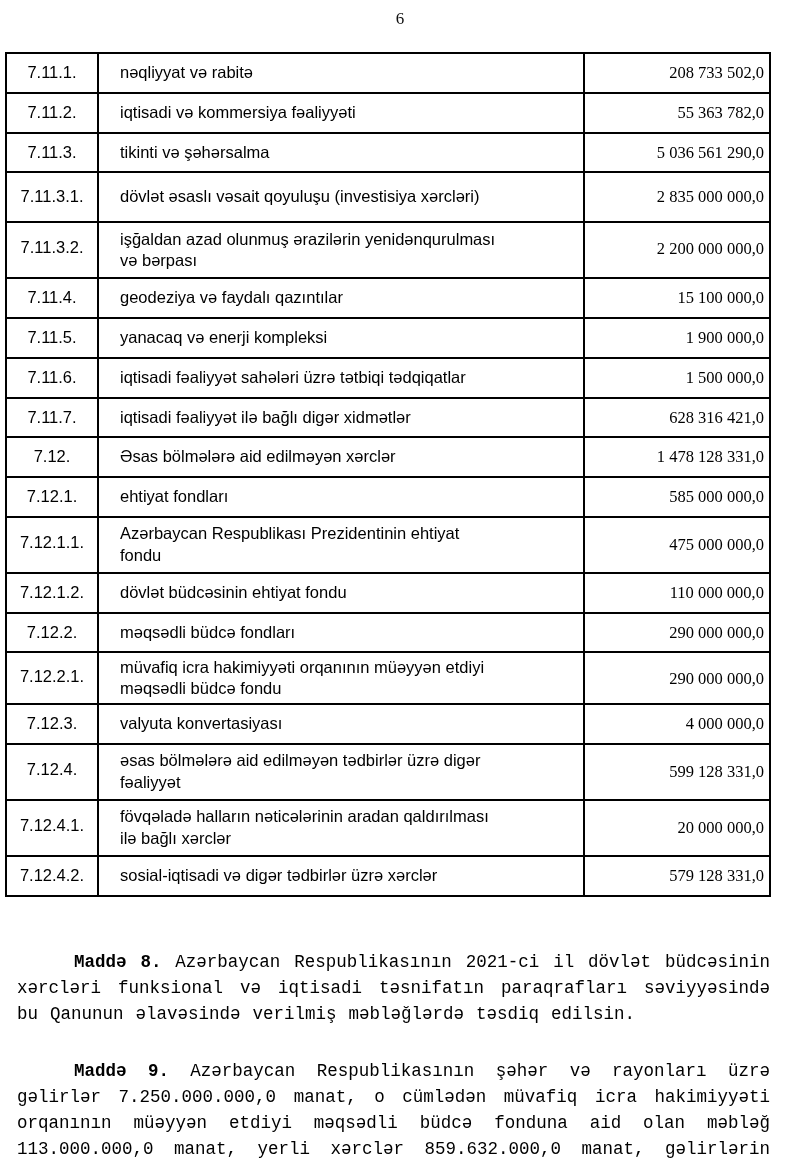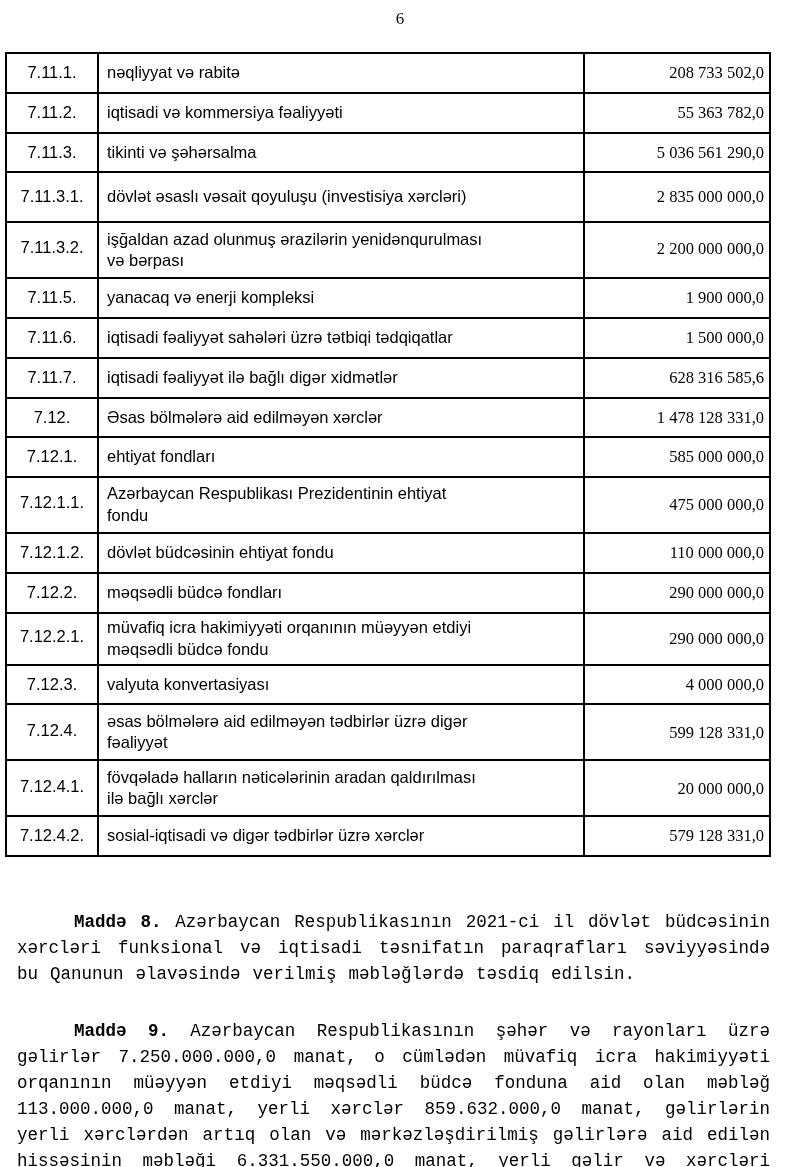--- a/index.html
+++ b/index.html
@@ -29,21 +29,21 @@
     width: 764px;
     font-size: 16.5px;
     line-height: 1.32;
   }
   table.budget td {
     border: 2px solid #000;
     vertical-align: middle;
     overflow: hidden;
   }
   td.code { text-align: center; padding: 8px 2px; }
-  td.desc { text-align: left; padding: 2px 8px; white-space: pre-line; }
+  td.desc { text-align: left; padding: 2px 21px; white-space: pre-line; }
   td.val  { text-align: right; padding: 1px 5px 1px 2px; font-family: Liberation Serif, serif; }
   tr.h28 { height: 28px; }
   tr.h30 { height: 30px; }
   tr.h32 { height: 32px; }
   tr.h33 { height: 50px; }
   tr.h50 { height: 56px; }
   tr.h52 { height: 52px; }
   td.vt { vertical-align: top; padding-top: 4px; }
   td.vb { vertical-align: bottom; padding-bottom: 3px; }
   .articles { margin: 0 30px 4px 17px; font-family: Liberation Mono, monospace; }
@@ -94,33 +94,38 @@
         <td class="desc">dövlət əsaslı vəsait qoyuluşu (investisiya xərcləri)</td>
         <td class="val">2 835 000 000,0</td>
       </tr>
       <tr class="h50">
         <td class="code vt">7.11.3.2.</td>
         <td class="desc">işğaldan azad olunmuş ərazilərin yenidənqurulması
 və bərpası</td>
         <td class="val vb">2 200 000 000,0</td>
       </tr>
       <tr class="h28">
+        <td class="code">7.11.4.</td>
+        <td class="desc">geodeziya və faydalı qazıntılar</td>
+        <td class="val">15 100 000,0</td>
+      </tr>
+      <tr class="h28">
         <td class="code">7.11.5.</td>
         <td class="desc">yanacaq və enerji kompleksi</td>
         <td class="val">1 900 000,0</td>
       </tr>
       <tr class="h30">
         <td class="code">7.11.6.</td>
         <td class="desc">iqtisadi fəaliyyət sahələri üzrə tətbiqi tədqiqatlar</td>
         <td class="val">1 500 000,0</td>
       </tr>
       <tr class="h30">
         <td class="code">7.11.7.</td>
         <td class="desc">iqtisadi fəaliyyət ilə bağlı digər xidmətlər</td>
-        <td class="val">628 316 585,6</td>
+        <td class="val">628 316 421,0</td>
       </tr>
       <tr class="h28">
         <td class="code">7.12.</td>
         <td class="desc">Əsas bölmələrə aid edilməyən xərclər</td>
         <td class="val">1 478 128 331,0</td>
       </tr>
       <tr class="h28">
         <td class="code">7.12.1.</td>
         <td class="desc">ehtiyat fondları</td>
         <td class="val">585 000 000,0</td>

